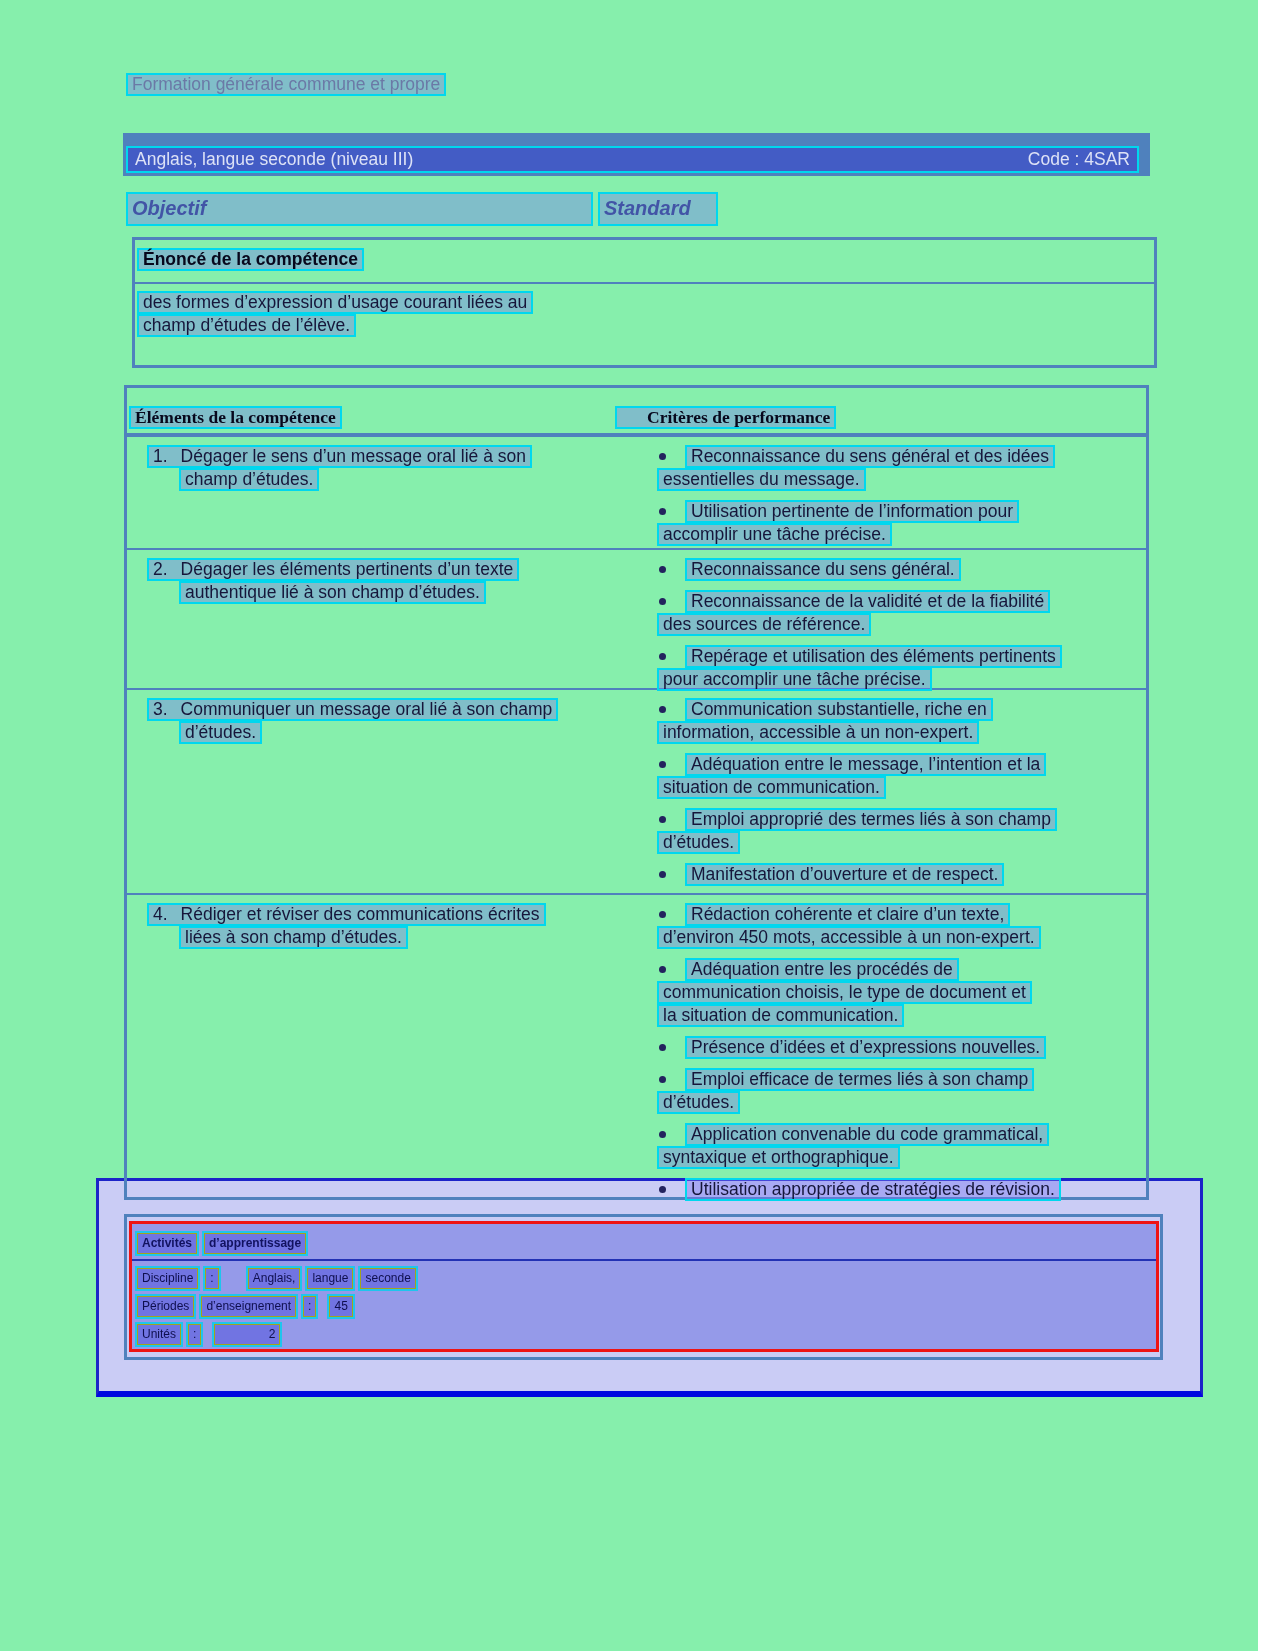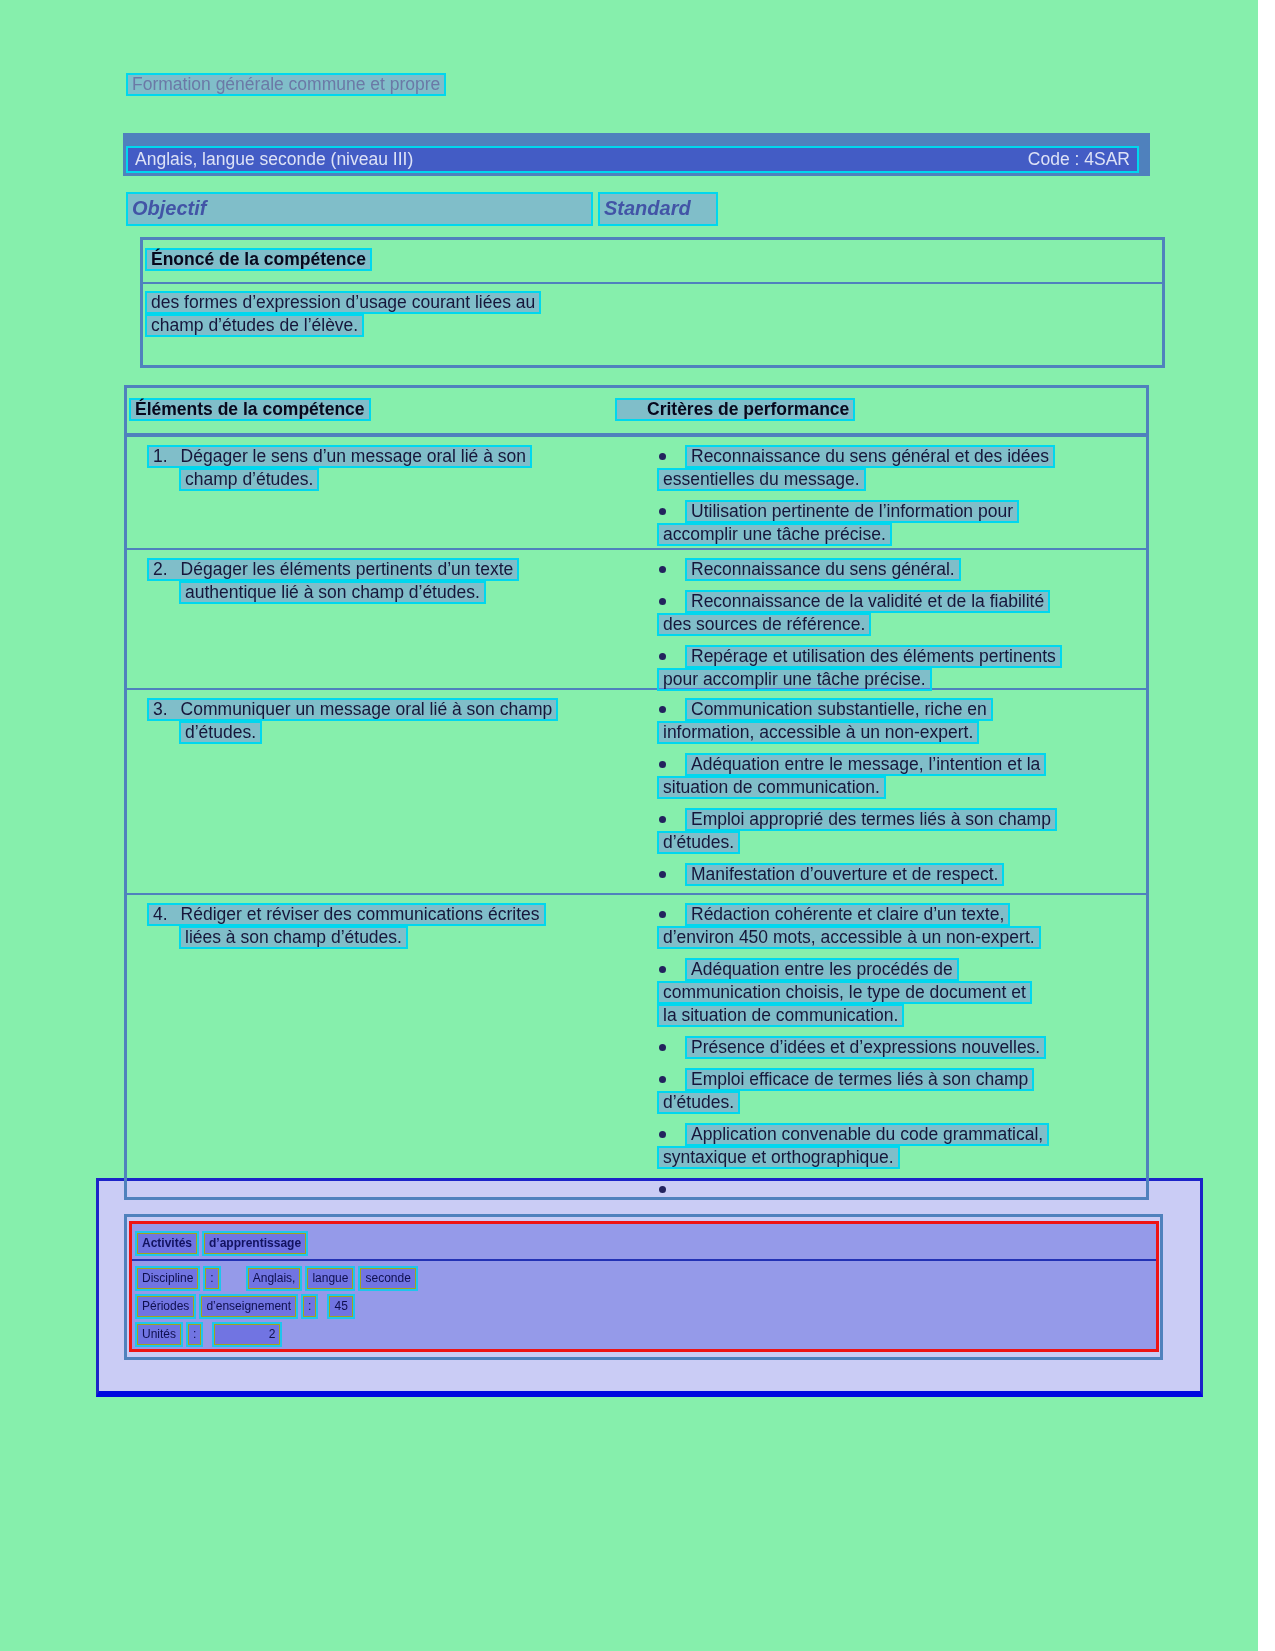--- a/index.html
+++ b/index.html
@@ -22,25 +22,25 @@
           padding:0 7px;color:#dde2f6;font-size:17.5px;}
 
   .headings-row{left:126px;top:192px;width:592px;height:34px;display:flex;gap:5px;}
   .head-hl{font-style:italic;font-weight:bold;font-size:20px;line-height:28px;color:#4254a6;}
   .h-obj{flex:1;}
   .h-std{width:108px;}
 
   .tbl{border:3px solid #4f81bd;box-sizing:border-box;z-index:1;}
   .tbl-head{border-bottom:2px solid #4f81bd;height:44px;box-sizing:border-box;padding:8px 0 0 2px;}
   .tbl-head .hl{font-weight:bold;color:#07071c;}
-  .enonce{left:140px;top:237px;width:1025px;height:131px;}
+  .enonce{left:132px;top:237px;width:1025px;height:131px;}
   .enonce-body{padding:7px 0 0 2px;}
 
   .elements{left:124px;top:385px;width:1025px;height:815px;background:transparent;}
-  .elements .tbl-head{height:47px;display:flex;padding-top:10px;}
+  .elements .tbl-head{height:47px;display:flex;padding-top:18px;font-family:Liberation Serif, serif;}
   .c1{width:486px;}
   .c2 .hl{padding-left:30px;}
   .row{display:flex;border-top:2px solid #4f81bd;box-sizing:border-box;padding-top:8px;}
   .r0{height:113px}.r1{height:140px}.r2{height:205px}.r3{height:312px}
   .cell-l{width:486px;box-sizing:border-box;padding-left:20px;}
   .cell-l .cont{margin-left:32px;}
   .num{display:inline-block;margin-right:13px;}
   .cell-r{flex:1;position:relative;}
   .crit{position:relative;margin-bottom:9px;}
   .crit .first{margin-left:72px;}
@@ -200,20 +200,21 @@
               <div class="lnrow first"><span class="hl">Emploi efficace de termes liés à son champ</span></div>
               <div class="lnrow cont"><span class="hl">d’études.</span></div>
             </div>
             <div class="crit">
               <span class="bullet"></span>
               <div class="lnrow first"><span class="hl">Application convenable du code grammatical,</span></div>
               <div class="lnrow cont"><span class="hl">syntaxique et orthographique.</span></div>
             </div>
             <div class="crit">
               <span class="bullet"></span>
+              <div class="lnrow first"><span class="hl">Utilisation appropriée de stratégies de révision.</span></div>
             </div>
           </div>
         </div>
       </div>
   </div>
 
   <div class="abs frame"></div>
 
   <div class="abs redbox">
     <div class="act-title" id="act-title"><span class="wb">Activités</span><span class="wb">d’apprentissage</span></div>

